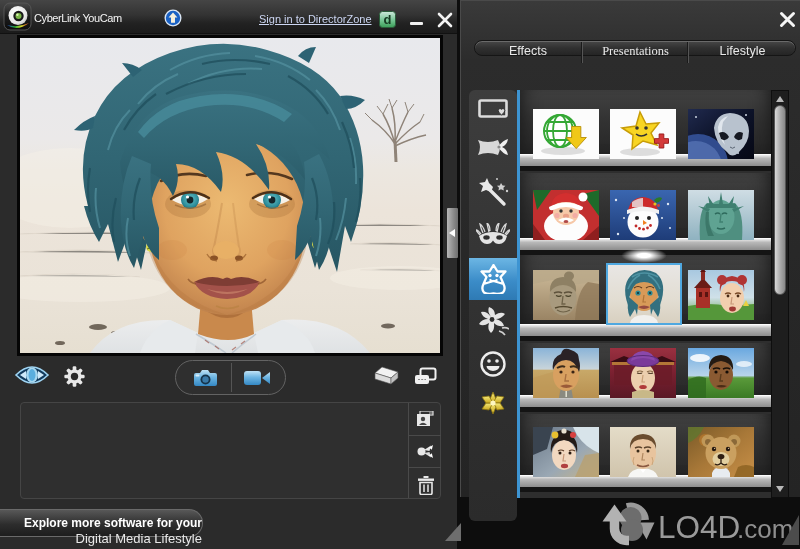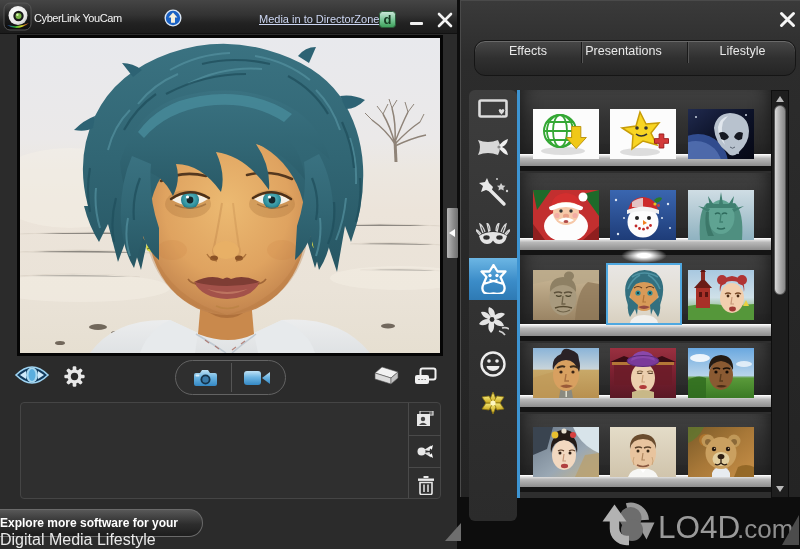--- a/index.html
+++ b/index.html
@@ -27,31 +27,31 @@
 
 #gallery { left:20px; top:402px; width:421px; height:97px; background:#2f2f2f;
   border:1px solid #454545; border-radius:4px; }
 #gallery .vdiv { position:absolute; left:387px; top:0; width:1px; height:95px; background:#4a4a4a; }
 #gallery .hdiv1, #gallery .hdiv2 { position:absolute; left:388px; width:32px; height:1px; background:#4a4a4a; }
 #gallery .hdiv1 { top:32px; } #gallery .hdiv2 { top:64px; }
 
 #explore { left:0; top:509px; width:203px; height:28px;
   background:linear-gradient(#585858,#2d2d2d 55%,#1d1d1d);
   border:1px solid #6a6a6a; border-left:none; border-radius:0 14px 14px 0;
-  color:#fff; text-align:left; padding-top:3px; }
+  color:#fff; text-align:right; padding-top:3px; }
 #explore b { font-size:12px; }
-#explore div { font-size:16px; color:#e8e8e8; }
+#explore div { font-size:13px; color:#e8e8e8; }
 #grip { left:445px; top:523px; width:0; height:0;
   border-left:16px solid transparent; border-bottom:18px solid #6e6e6e; }
 
 
 #rpanel { left:460px; top:0; width:340px; height:497px;
   background:linear-gradient(#3a3a3a 0%, #2c2c2c 12%, #272727 60%, #242424 100%);
   border-left:1px solid #4a4a4a; border-top:1px solid #4a4a4a; }
-#tabbar { left:13px; top:39px; width:322px; height:36px; border-radius:11px;
+#tabbar { left:13px; top:39px; width:322px; height:16px; border-radius:11px;
   background:linear-gradient(#484848,#303030 50%,#252525);
   border:1px solid #151515; box-shadow:inset 0 1px 0 #6a6a6a; color:#e9e9e9; font-size:12.5px; }
 #tabbar .tab { position:absolute; top:3px; text-align:center; }
 #tabbar .d1 { position:absolute; left:106px; top:1px; width:1px; height:21px; background:#1a1a1a; box-shadow:1px 0 0 #555; }
 #tabbar .d2 { position:absolute; left:212px; top:1px; width:1px; height:21px; background:#1a1a1a; box-shadow:1px 0 0 #555; }
 #vetitle { left:0px; top:70px; width:340px; text-align:center; color:#fff; font-size:15px; }
 #sidebar { left:8px; top:89px; width:48px; height:431px; border-radius:6px;
   background:linear-gradient(#3d3d3d,#303030 60%,#2b2b2b); }
 #seltab { left:8px; top:257px; width:49px; height:42px;
   background:linear-gradient(#6cb6e4,#3b8cc8 55%,#2e7ab4); }
@@ -104,21 +104,21 @@
         <circle cx="15.5" cy="14" r="5.2" fill="#1a1a1a"></circle>
         <circle cx="15.5" cy="14" r="3" fill="#7ab648"></circle>
         <circle cx="14.4" cy="12.8" r="1.2" fill="#d8f0b0"></circle>
       </svg>
       <div id="title" class="abs">CyberLink YouCam</div>
       <svg class="abs" style="left:164px;top:9px" width="18" height="18" viewBox="0 0 19 19">
         <circle cx="9.5" cy="9.5" r="9" fill="#dde8f5"></circle>
         <circle cx="9.5" cy="9.5" r="7.6" fill="#1b62c4"></circle>
         <path d="M9.5 3.6 L14.2 8.9 L11.6 8.9 L11.6 14.6 L7.4 14.6 L7.4 8.9 L4.8 8.9 Z" fill="#f5f0dc"></path>
       </svg>
-      <div id="signin" class="abs">Media in to DirectorZone</div>
+      <div id="signin" class="abs">Sign in to DirectorZone</div>
       <svg class="abs" style="left:379px;top:11px" width="17" height="17" viewBox="0 0 17 17">
         <defs>
             <linearGradient id="dg" x1="0" y1="0" x2="0" y2="1">
           <stop offset="0" stop-color="#cfe8dc"></stop>
               <stop offset=".5" stop-color="#7cc89a"></stop>
               <stop offset="1" stop-color="#3a9e57"></stop>
         </linearGradient>
           </defs>
         <rect x="0.5" y="0.5" width="16" height="16" rx="3" fill="url(#dg)" stroke="#2a5c3a"></rect>
         <text x="8.5" y="13" font-size="13" font-weight="bold" fill="#163a22" text-anchor="middle" font-family="Liberation Sans">d</text>
@@ -356,21 +356,21 @@
     <div id="explore" class="abs"><b>Explore more software for your</b><div>Digital Media Lifestyle</div></div>
     <div id="grip" class="abs"></div>
   </div>
 
   <div id="rpanel" class="abs">
     <svg class="abs" style="left:318px;top:10px" width="17" height="17" viewBox="0 0 17 17">
       <path d="M2.5 2.5 L14.5 14.5 M14.5 2.5 L2.5 14.5" stroke="#f5f5f5" stroke-width="3" stroke-linecap="round"></path>
     </svg>
     <div id="tabbar" class="abs">
       <div class="tab" style="left:0;width:106px;">Effects</div>
-      <div class="tab" style="left:96px;width:105px;">Presentations</div>
+      <div class="tab" style="left:108px;width:105px;font-family:Liberation Serif, serif;">Presentations</div>
       <div class="tab" style="left:213px;width:109px;">Lifestyle</div>
       <div class="d1"></div>
         <div class="d2"></div>
     </div>
     <div id="sidebar" class="abs"></div>
     <div id="seltab" class="abs"></div>
     <svg class="abs" style="left:17px;top:97px" width="30" height="22" viewBox="0 0 30 22">
       <rect x="1.5" y="2.5" width="27" height="16" rx="1.5" fill="none" stroke="#dcdcdc" stroke-width="2.6"></rect>
       <path d="M20.2 12.5 a1.9 1.9 0 0 1 3.3 -1.2 a1.9 1.9 0 0 1 3.3 1.2 q0 2.2 -3.3 4.4 q-3.3 -2.2 -3.3 -4.4 Z" fill="#dcdcdc" stroke="#2f2f2f" stroke-width="1"></path>
     </svg>

